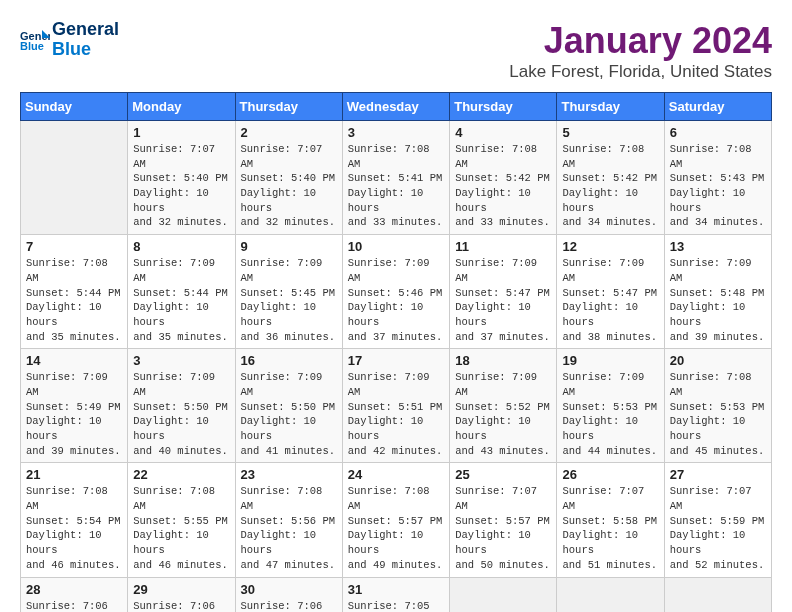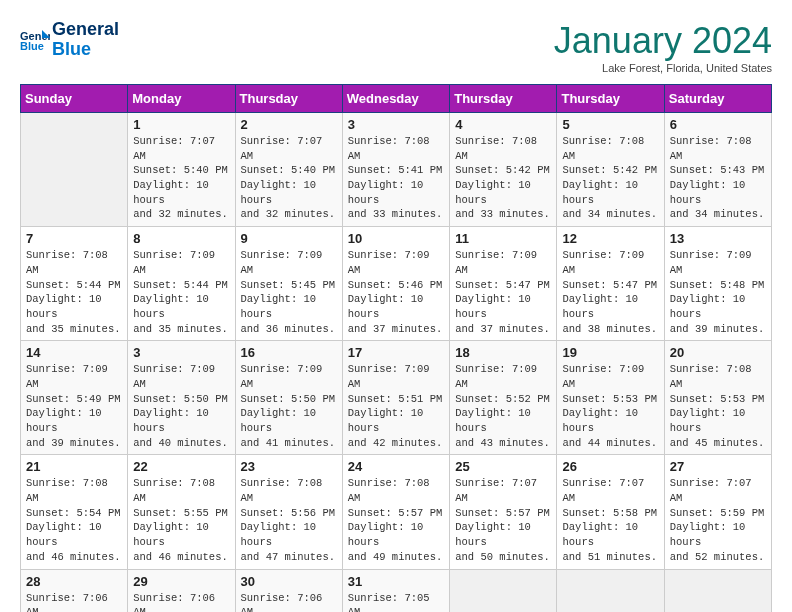--- a/index.html
+++ b/index.html
@@ -32,34 +32,34 @@
     .logo-icon {
       width: 30px;
       height: 24px;
       margin-right: 2px;
     }
     .title-block {
       text-align: right;
     }
     .cal-title {
       font-size: 36px;
-      font-weight: normal;
-      color: #0f766e;
+      font-weight: bold;
+      color: #701a75;
     }
     .cal-subtitle {
-      font-size: 11px;
+      font-size: 17px;
       color: #444;
     }
     table {
       width: 100%;
       border-collapse: collapse;
       font-size: 11px;
     }
     thead th {
-      background: #a21caf;
+      background: #3b82f6;
       color: #fff;
       font-size: 13px;
       font-weight: bold;
       padding: 6px 4px;
       text-align: left;
       border: 1px solid #1a4080;
     }
     tbody td {
       border: 1px solid #ccc;
       vertical-align: top;

